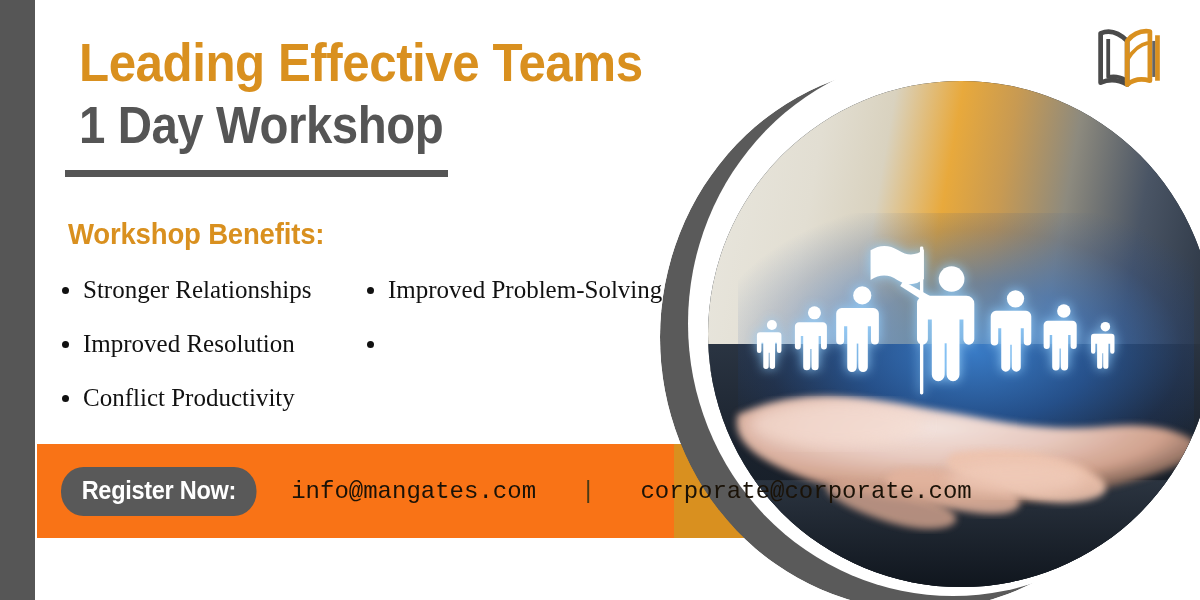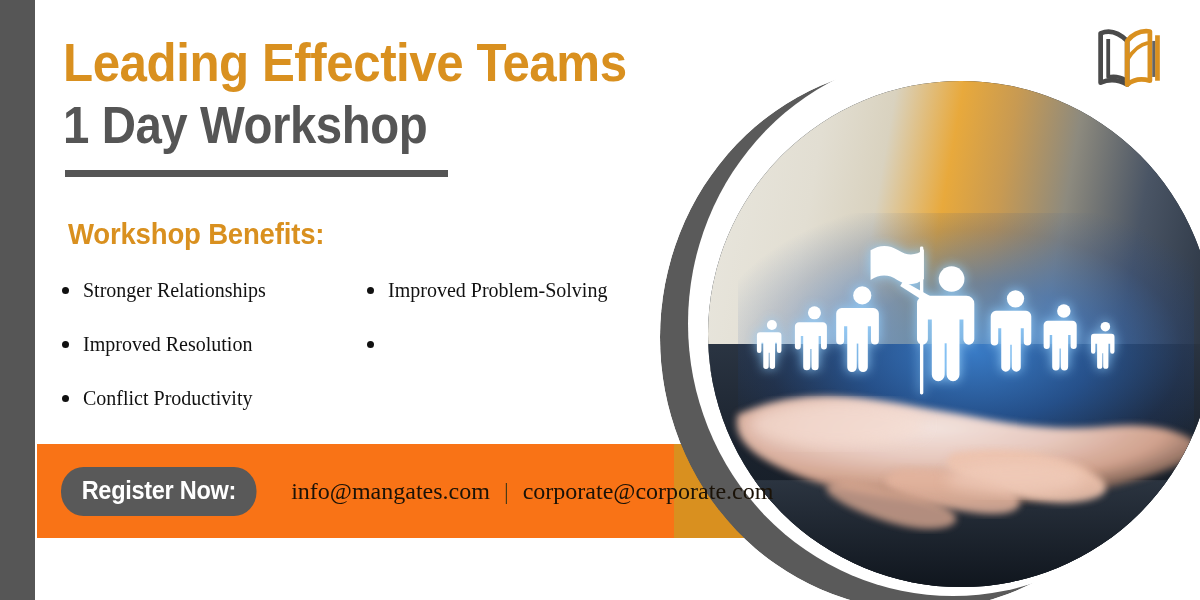--- a/index.html
+++ b/index.html
@@ -11,21 +11,21 @@
   }
   .canvas{position:relative;width:1200px;height:600px;background:#ffffff;overflow:hidden;}
 
   
   .left-strip{
     position:absolute;left:0;top:0;width:35px;height:600px;
     background:#565656;
   }
 
   
-  .headline{position:absolute;left:63px;top:34px;width:660px;}
+  .headline{position:absolute;left:79px;top:34px;width:660px;}
   .title-line1{
     font-size:53px;line-height:58px;font-weight:700;color:#D9901F;
     font-family:"Liberation Sans", sans-serif;
     letter-spacing:-0.5px;
     transform:scaleX(0.93);transform-origin:left center;
     white-space:nowrap;
   }
   .title-line2{
     font-size:51px;line-height:56px;font-weight:700;color:#555555;
     font-family:"Liberation Sans", sans-serif;
@@ -50,21 +50,21 @@
   .benefit-cols{
     position:absolute;left:62px;top:276px;width:660px;
     display:flex;
   }
   .bcol{width:300px;}
   .bcol.right{width:350px;margin-left:5px;}
   .bitem{
     display:flex;align-items:flex-start;
     height:54px;
     font-family:"Liberation Serif", serif;
-    font-size:20px;color:#111111;
+    font-size:25px;color:#111111;
     white-space:nowrap;
   }
   .bdot{
     display:inline-block;width:7px;height:7px;border-radius:50%;
     background:#111111;margin-right:14px;margin-top:11px;flex:none;
   }
   .btext{line-height:28px;}
 
   
   .cta-bar{
@@ -83,23 +83,23 @@
     padding:9px 22px 11px 22px;
     font-size:25px;font-weight:700;
     font-family:"Liberation Sans", sans-serif;
     letter-spacing:-0.3px;
     transform:scaleX(0.94);transform-origin:left center;
     white-space:nowrap;
     z-index:3;position:relative;
   }
   .emails{
     margin-left:22px;z-index:3;position:relative;
-    font-family:Liberation Serif, serif;
+    font-family:Liberation Mono, monospace;
     font-size:24px;color:#1a1207;white-space:nowrap;
-    display:flex;align-items:center;
+    display:flex;align-items:center;gap:31px;
   }
   .email-sep{margin:0 14px;color:#4a3a16;font-size:24px;}
 
   
   .circle-wrap{
     position:absolute;left:660px;top:55px;width:545px;height:550px;
   }
   .crescent{
     position:absolute;left:0px;top:10px;width:520px;height:545px;
     border-radius:50%;

